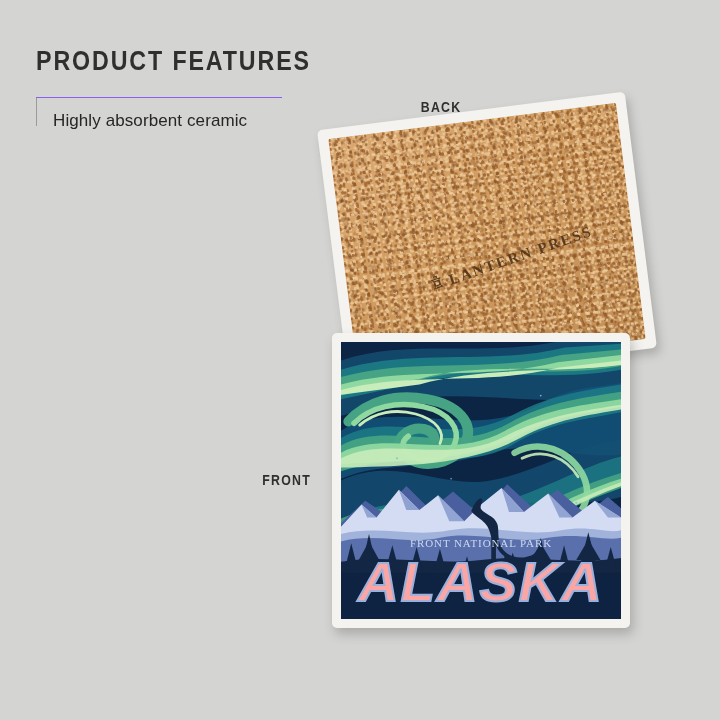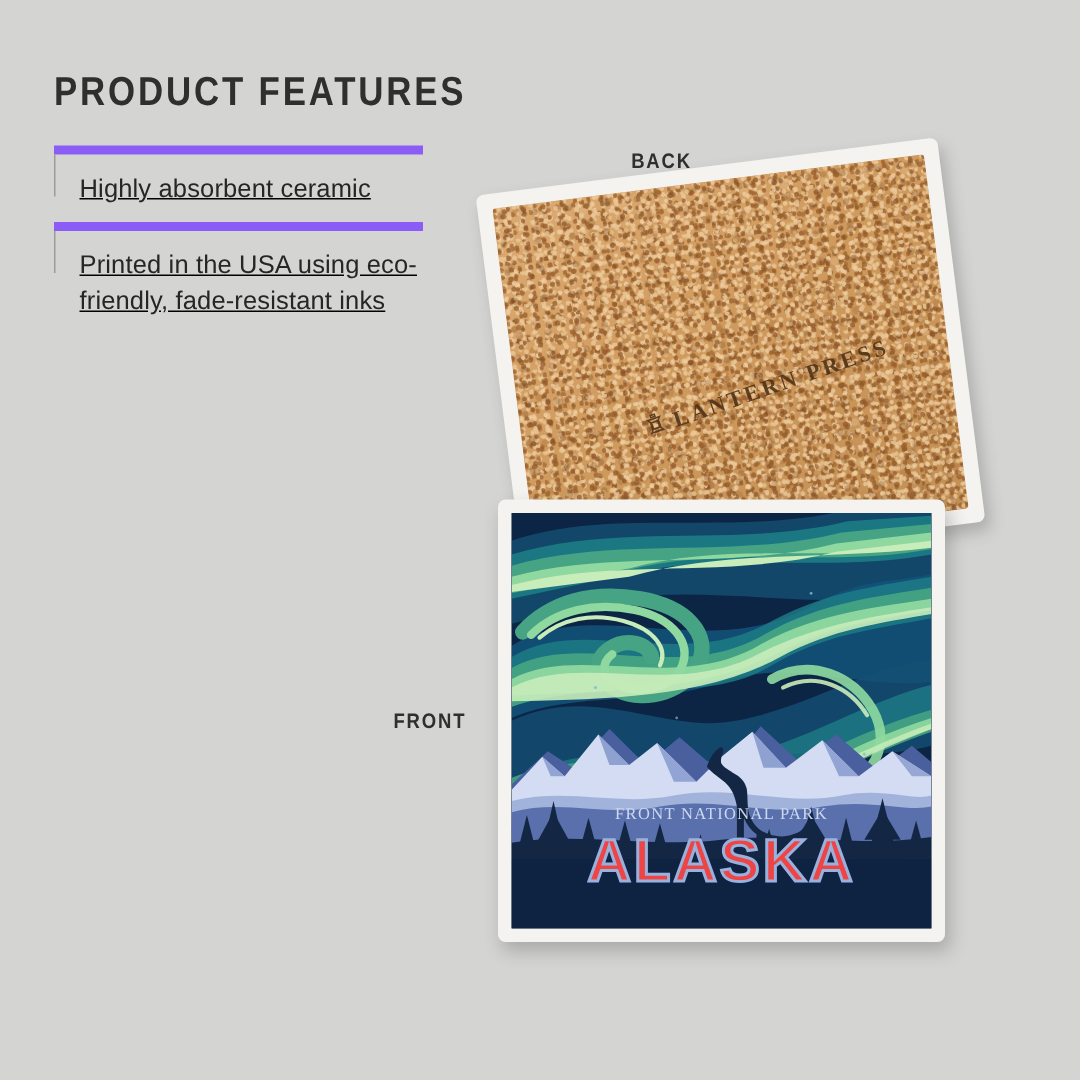--- a/index.html
+++ b/index.html
@@ -30,23 +30,22 @@
     color: #2f2f2d;
     transform: scaleX(0.86);
     transform-origin: left center;
     white-space: nowrap;
     margin: 0 0 22px 0;
     line-height: 1;
   }
   .feature-item {
     position: relative;
     padding: 11px 0 10px 17px;
-    border-top: 6px solid #8b5cf6;
+    border-top: 1px solid #8b5cf6;
     width: 229px;
-    text-decoration: underline;
   }
   .feature-item::before {
     content: "";
     position: absolute;
     left: 0;
     top: 0;
     width: 1px;
     height: 28px;
     background: #9b9b98;
   }
@@ -182,39 +181,37 @@
   #art-park-name {
     top: 70.5%;
     font-family: "Liberation Serif", serif;
     font-size: 11px;
     letter-spacing: 0.9px;
     color: #cdd8ef;
   }
   #art-state-name {
     top: 76.5%;
     font-family: "Liberation Sans", sans-serif;
-    font-size: 40px;
+    font-size: 56px;
     font-weight: bold;
     letter-spacing: 2px;
-    color: #ef4444;
+    color: #fca5a5;
     -webkit-text-stroke: 2px #9ab0dd;
     line-height: 1;
+    font-style: italic;
   }
 </style>
 </head>
 <body>
 
 <div id="features-panel">
   <div id="features-title">PRODUCT FEATURES</div>
 
   <div class="feature-item">
     <div class="feature-text">Highly absorbent ceramic</div>
-  </div>
-  <div class="feature-item">
-    <div class="feature-text">Printed in the USA using eco-friendly, fade-resistant inks</div>
   </div>
 </div>
 
 <div class="side-label" id="label-back">BACK</div>
 <div class="side-label" id="label-front">FRONT</div>
 
 <div class="coaster" id="coaster-back">
   <div id="cork-surface">
     <div id="cork-grain"></div>
     <div id="brand-mark">

